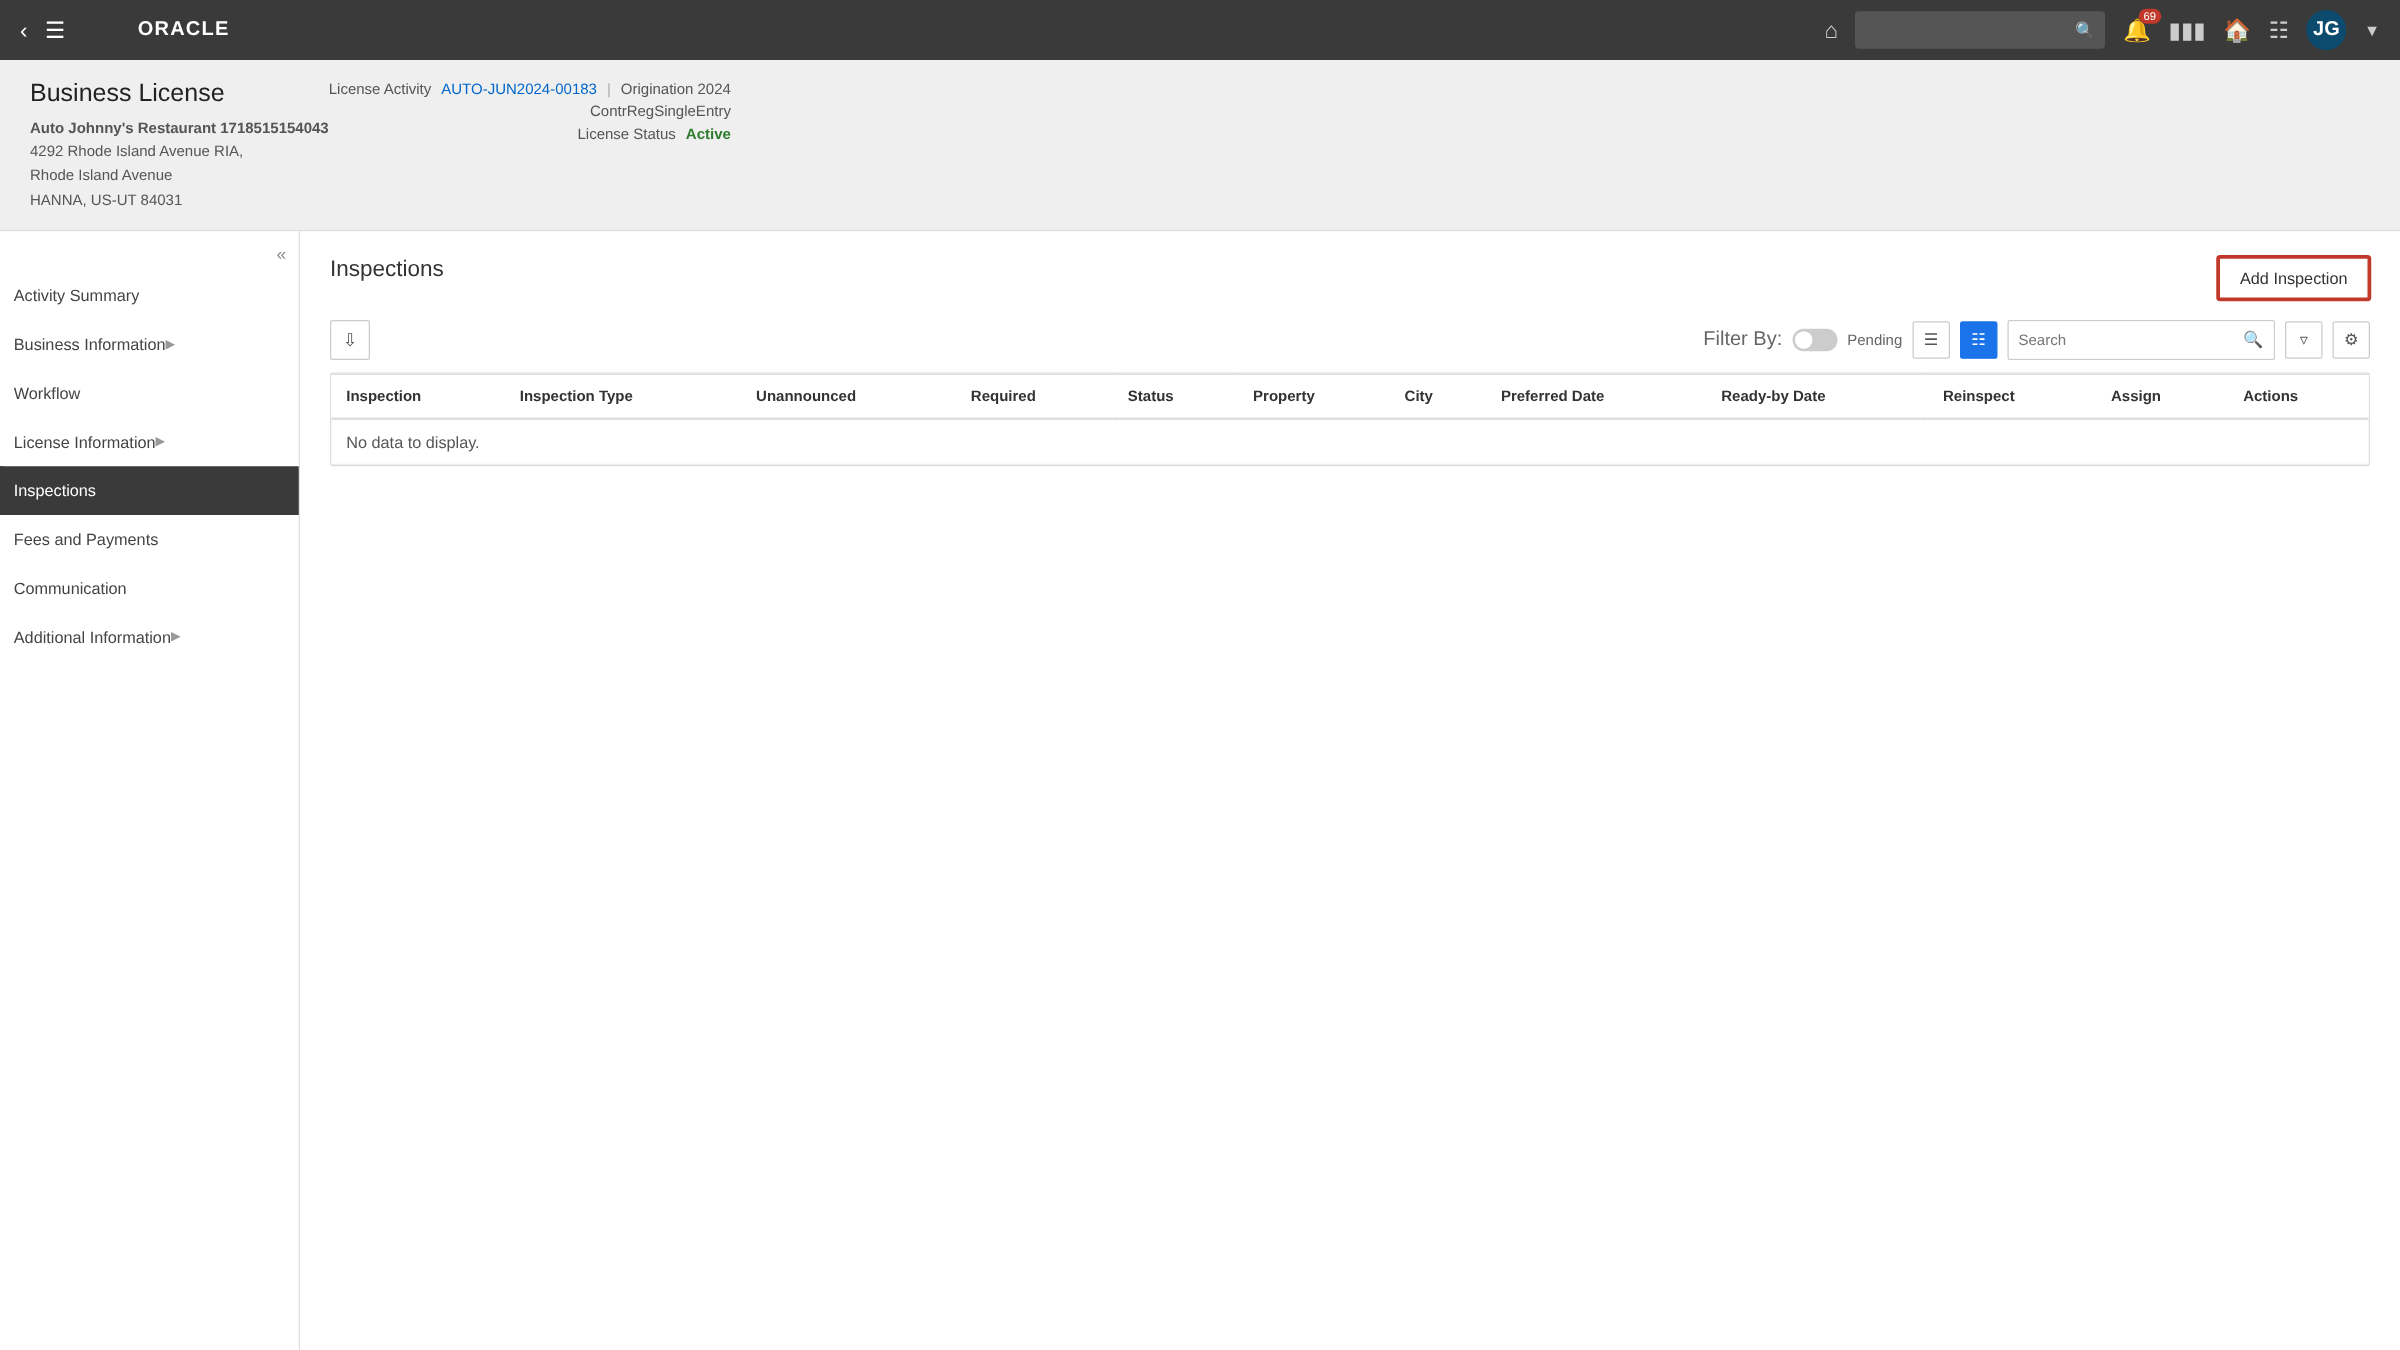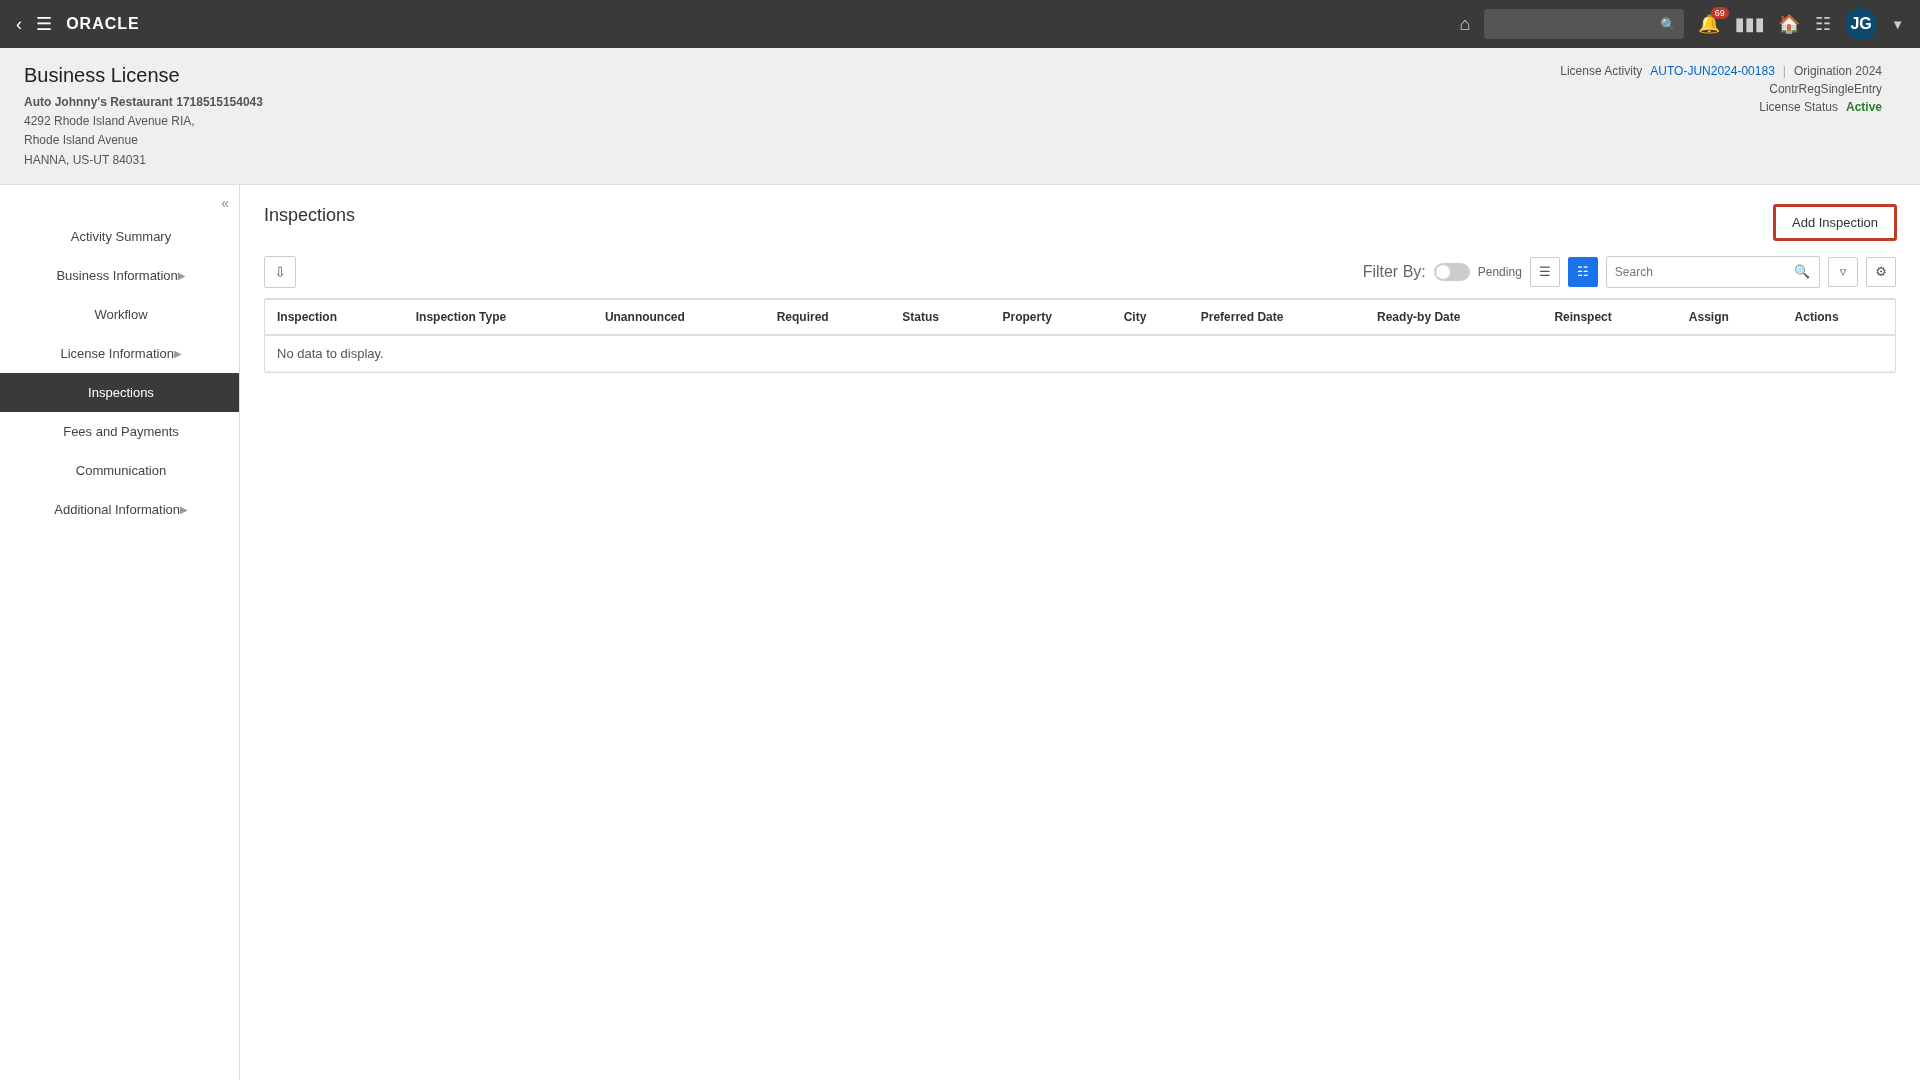--- a/index.html
+++ b/index.html
@@ -11,21 +11,21 @@
       height: 48px;
       display: flex;
       align-items: center;
       padding: 0 16px;
       gap: 12px;
     }
     .top-nav .nav-left { display: flex; align-items: center; gap: 14px; flex: 1; }
     .top-nav .nav-right { display: flex; align-items: center; gap: 14px; }
     .back-icon { color: #fff; font-size: 18px; cursor: pointer; }
     .hamburger-icon { color: #fff; font-size: 18px; cursor: pointer; }
-    .oracle-logo { color: #fff; font-size: 16px; font-weight: bold; letter-spacing: 1px; }
+    .oracle-logo { color: #fff; font-size: 16px; font-weight: bold; letter-spacing: 1px; margin-left: 44px; }
 
     .search-bar {
       background: #555;
       border: none;
       border-radius: 3px;
       height: 30px;
       width: 200px;
       padding: 0 30px 0 10px;
       color: #fff;
       font-size: 13px;
@@ -51,24 +51,23 @@
       background: #0c4a6e;
       border-radius: 50%;
       width: 32px; height: 32px;
       display: flex; align-items: center; justify-content: center;
       color: #fff; font-size: 16px; font-weight: bold; cursor: pointer;
     }
 
     
     .header-section {
       background: #efefef;
-      padding: 16px 38px 14px 24px;
+      padding: 16px 19px 14px 24px;
       border-bottom: 1px solid #ddd;
       display: flex;
-      justify-content: space-between;
       align-items: flex-start;
     }
     .header-section .title-block h1 { font-size: 20px; font-weight: 400; color: #222; margin-bottom: 6px; }
     .header-section .title-block .address { font-size: 12px; color: #555; line-height: 1.6; }
 
     .header-section .meta-block { text-align: right; font-size: 12px; }
     .meta-block .meta-row { display: flex; align-items: center; justify-content: flex-end; gap: 8px; margin-bottom: 4px; }
     .meta-block .meta-label { color: #555; }
     .meta-block .meta-link { color: #0066cc; cursor: pointer; text-decoration: none; }
     .meta-block .meta-divider { color: #aaa; }
@@ -92,21 +91,21 @@
       padding: 6px 10px;
       color: #888;
       cursor: pointer;
       font-size: 14px;
     }
     .sidebar-item {
       padding: 12px 8px;
       cursor: pointer;
       display: flex;
       align-items: center;
-      justify-content: center;
+      justify-content: flex-start;
       font-size: 13px;
       color: #444;
       border-left: 3px solid transparent;
     }
     .sidebar-item.active {
       background: #3a3a3a;
       color: #fff;
       border-left: 3px solid #3a3a3a;
     }
     .sidebar-item .chevron { font-size: 10px; color: #999; }

